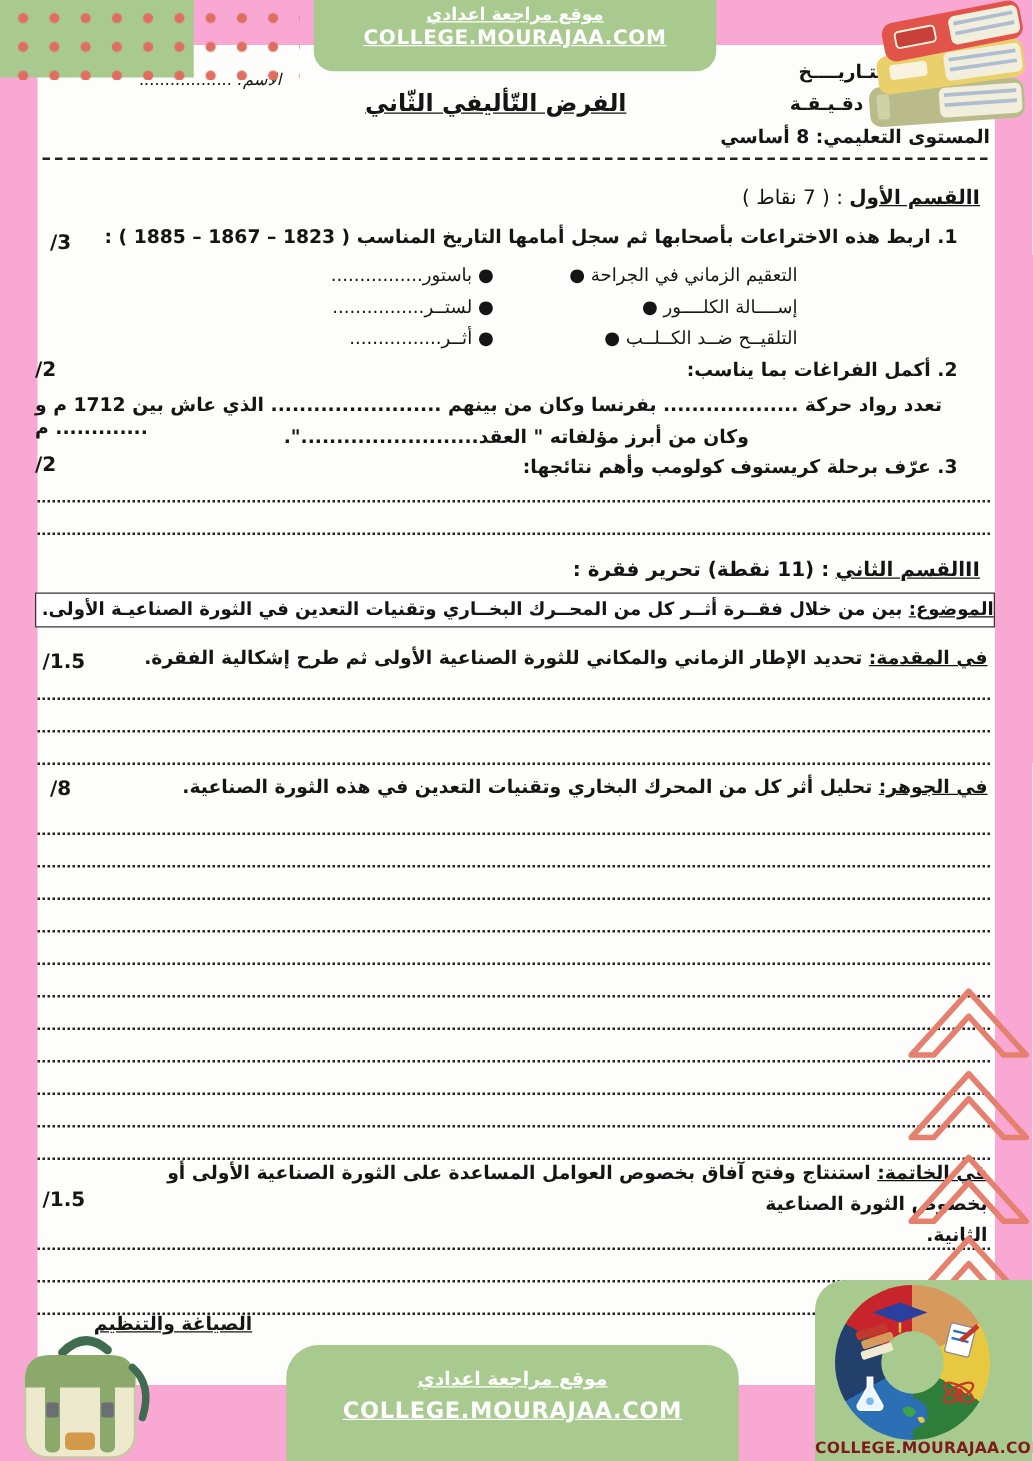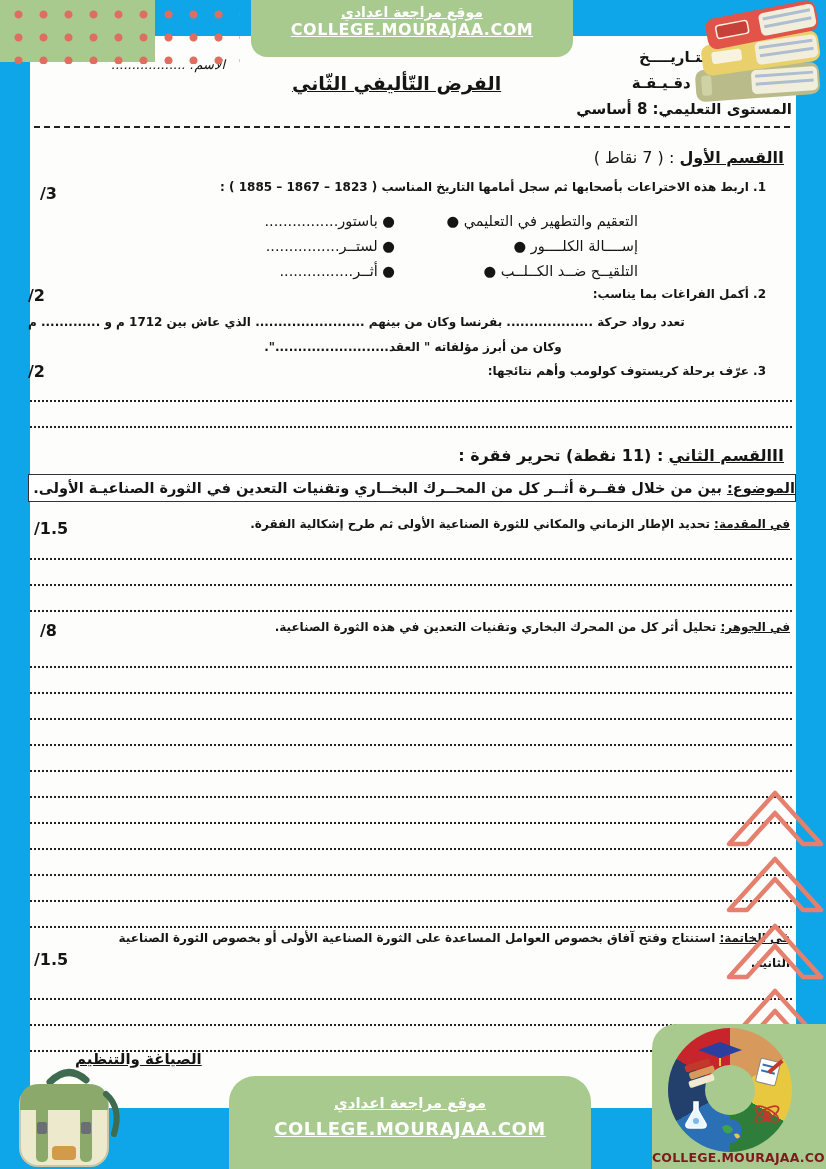--- a/index.html
+++ b/index.html
@@ -1,16 +1,16 @@
 <!DOCTYPE html>
 <html lang="ar"><head>
 <meta charset="utf-8">
 <style>
   html,body{margin:0;padding:0;}
-  .page{position:relative;width:826px;height:1169px;background:#0ea5e9;overflow:hidden;
+  .page{position:relative;width:826px;height:1169px;background:#f9a8d4;overflow:hidden;
         font-family:"DejaVu Sans",sans-serif;color:#151515;}
   .abs{position:absolute;}
   .rtl{direction:rtl;}
   .b{font-weight:700;}
   .sb{font-weight:600;}
   .u{text-decoration:underline;}
   .paper{position:absolute;left:30px;top:36px;width:766px;height:1072px;background:#fdfdfb;
          border-radius:10px;z-index:1;}
   
   .corner-green{position:absolute;left:0;top:0;width:155px;height:62px;background:#a8ca8e;z-index:2;}
@@ -24,21 +24,21 @@
   .banner .l1{font-size:14px;font-weight:700;text-decoration:underline;}
   .banner .l2{font-size:16px;font-weight:700;text-decoration:underline;letter-spacing:.5px;}
   .banner.bottom .l1{font-size:15px;margin-bottom:6px;}
   .banner.bottom .l2{font-size:18px;}
   
   .exam-info{right:34px;top:44px;text-align:right;font-size:15px;line-height:26px;z-index:2;}
   .student-info{left:40px;top:50px;width:185px;font-size:13px;line-height:29px;z-index:2;font-style:italic;}
   .exam-title{left:292px;top:72px;width:236px;text-align:left;font-size:19px;z-index:2;}
   .sep{left:34px;top:126px;width:756px;border-top:2px dashed #222;z-index:2;}
   .score{font-size:16px;font-weight:700;z-index:2;}
-  .qline{font-size:12px;z-index:2;}
+  .qline{font-size:15px;z-index:2;}
   .dotline{height:24px;border-bottom:2px dotted #222;}
   .lines{left:30px;right:34px;z-index:2;}
   .topic-box{left:28px;right:30px;top:474px;border:1.6px solid #333;padding:5px 0;font-size:14.5px;z-index:2;background:#fff;}
   .chev{z-index:4;}
   .logo-patch{position:absolute;left:652px;top:1024px;width:174px;height:145px;background:#a8ca8e;
               border-radius:24px 0 0 0;z-index:5;}
   .donut{position:absolute;left:16px;top:4px;width:124px;height:124px;border-radius:50%;
      background:conic-gradient(from -60deg,#c8242c 0 60deg,#d8995c 60deg 120deg,#e8c83e 120deg 180deg,
                 #2f7d3a 180deg 240deg,#2b6fb5 240deg 300deg,#233f6b 300deg 360deg);}
   .donut::after{content:"";position:absolute;left:37px;top:37px;width:50px;height:50px;border-radius:50%;background:#a8ca8e;}
@@ -104,21 +104,21 @@
     <span>: ( 7 نقاط )</span>
   </div>
 
   <div class="abs rtl qline b" style="right:60px;top:180px;">
     <span>1.</span>
     <span>اربط هذه الاختراعات بأصحابها ثم سجل أمامها التاريخ المناسب ( 1823 – 1867 – 1885 ) :</span>
   </div>
   <div class="abs score" style="left:40px;top:184px;">/3</div>
 
   <div class="abs rtl" style="right:188px;top:209px;font-size:14.5px;line-height:25px;text-align:right;z-index:2">
-    <div><span>التعقيم والتطهير في التعليمي</span> <span>●</span></div>
+    <div><span>التعقيم الزماني في الجراحة</span> <span>●</span></div>
     <div><span>إســــالة الكلــــور</span> <span>●</span></div>
     <div><span>التلقيــح ضــد الكــلــب</span> <span>●</span></div>
   </div>
   <div class="abs rtl" style="left:195px;width:200px;top:209px;font-size:14.5px;line-height:25px;text-align:right;z-index:2">
     <div><span>●</span> <span>باستور</span><span>................</span></div>
     <div><span>●</span> <span>لستــر</span><span>................</span></div>
     <div><span>●</span> <span>أثــر</span><span>................</span></div>
   </div>
 
   <div class="abs rtl qline b" style="right:60px;top:287px;">

